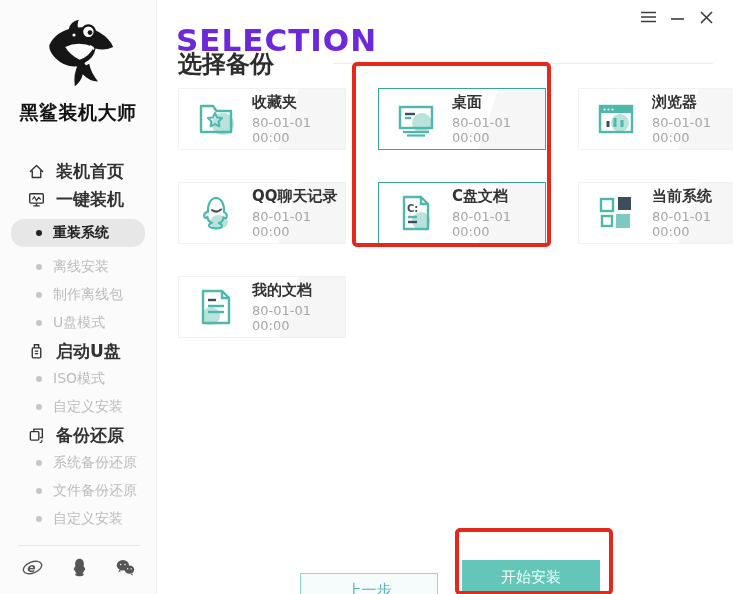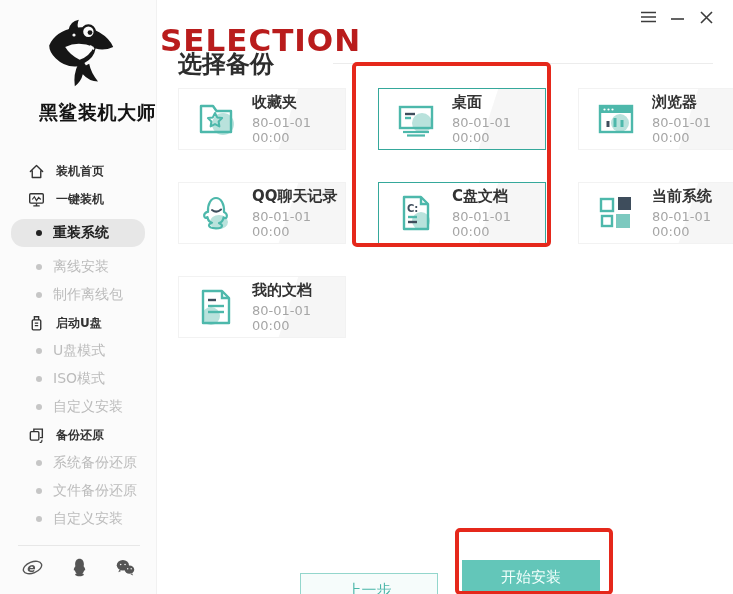--- a/index.html
+++ b/index.html
@@ -9,24 +9,24 @@
     background:#fff;
   }
   #app{position:relative;width:733px;height:594px;background:#fff;}
 
   
   .sidebar{
     position:absolute;left:0;top:0;width:157px;height:594px;
     background:#fbfbfb;border-right:1px solid #f1f1f1;box-sizing:border-box;
   }
   .logo-wrap{text-align:center;padding-top:18px;}
-  .brand{font-size:19px;font-weight:bold;color:#141414;margin-top:4px;letter-spacing:.5px;text-align:right;}
+  .brand{font-size:19px;font-weight:bold;color:#141414;margin-top:4px;letter-spacing:.5px;}
   .menu{position:absolute;top:157px;left:0;right:0;}
   .menu-item{height:28px;display:flex;align-items:center;cursor:default;}
-  .menu-item.parent{padding-left:28px;gap:11px;font-size:12px;font-weight:bold;color:#333;}
+  .menu-item.parent{padding-left:28px;gap:11px;font-size:17px;font-weight:bold;color:#333;}
   .menu-item.parent .mi-icon{width:17px;height:17px;display:block;}
   .menu-item.sub{padding-left:36px;gap:11px;font-size:14px;color:#bcbcbc;}
   .bullet{width:6px;height:6px;border-radius:50%;background:#c6c6c6;flex:0 0 6px;}
   .menu-item.selected{
     background:#e7e7e7;border-radius:13px;margin:6px 11px;
     padding-left:25px;color:#222;font-weight:bold;
   }
   .menu-item.selected .bullet{background:#222;}
   .sidebar-footer{
     position:absolute;left:18px;right:16px;bottom:6px;
@@ -36,22 +36,22 @@
   }
   .foot-icon{width:21px;height:21px;display:block;}
 
   
   .win-controls{position:absolute;top:9px;right:19px;display:flex;gap:13px;align-items:center;z-index:9;}
   .win-btn{width:16px;height:16px;display:flex;align-items:center;justify-content:center;
     color:#3c3c3c;font-size:16px;line-height:16px;cursor:default;}
 
   
   .watermark{
-    position:absolute;left:160px;top:22px;z-index:0;
-    font-size:31px;font-weight:bold;color:#b91c1c;letter-spacing:1px;
+    position:absolute;left:176px;top:22px;z-index:0;
+    font-size:31px;font-weight:bold;color:#6d28d9;letter-spacing:1px;
     white-space:nowrap;max-width:280px;overflow:hidden;
   }
   .page-title{position:absolute;left:178px;top:48px;z-index:1;
     font-size:24px;font-weight:bold;color:#2d2d2d;}
   .title-rule{position:absolute;left:333px;top:63px;width:380px;height:1px;background:#ececec;}
 
   
   .cards{
     position:absolute;left:178px;top:88px;width:536px;z-index:1;
     display:grid;grid-template-columns:repeat(3,168px);grid-auto-rows:62px;
@@ -126,31 +126,31 @@
         <span>重装系统</span>
       </div>
       <div class="menu-item sub">
         <span class="bullet"></span>
         <span>离线安装</span>
       </div>
       <div class="menu-item sub">
         <span class="bullet"></span>
         <span>制作离线包</span>
       </div>
+      <div class="menu-item sub">
+        <span class="bullet"></span>
+        <span>U盘模式</span>
+      </div>
       <div class="menu-item parent">
         <svg class="mi-icon" viewBox="0 0 16 16">
             <rect x="4" y="4.6" width="8" height="9.4" rx="1" fill="none" stroke="#333" stroke-width="1.3"></rect>
             <path d="M6 4.6V1.6h4v3" fill="none" stroke="#333" stroke-width="1.3"></path>
             <path d="M6.4 7.6h3.2 M6.4 10h3.2" stroke="#333" stroke-width="1.1"></path>
           </svg>
         <span>启动U盘</span>
-      </div>
-      <div class="menu-item sub">
-        <span class="bullet"></span>
-        <span>U盘模式</span>
       </div>
       <div class="menu-item sub">
         <span class="bullet"></span>
         <span>ISO模式</span>
       </div>
       <div class="menu-item sub">
         <span class="bullet"></span>
         <span>自定义安装</span>
       </div>
       <div class="menu-item parent">

